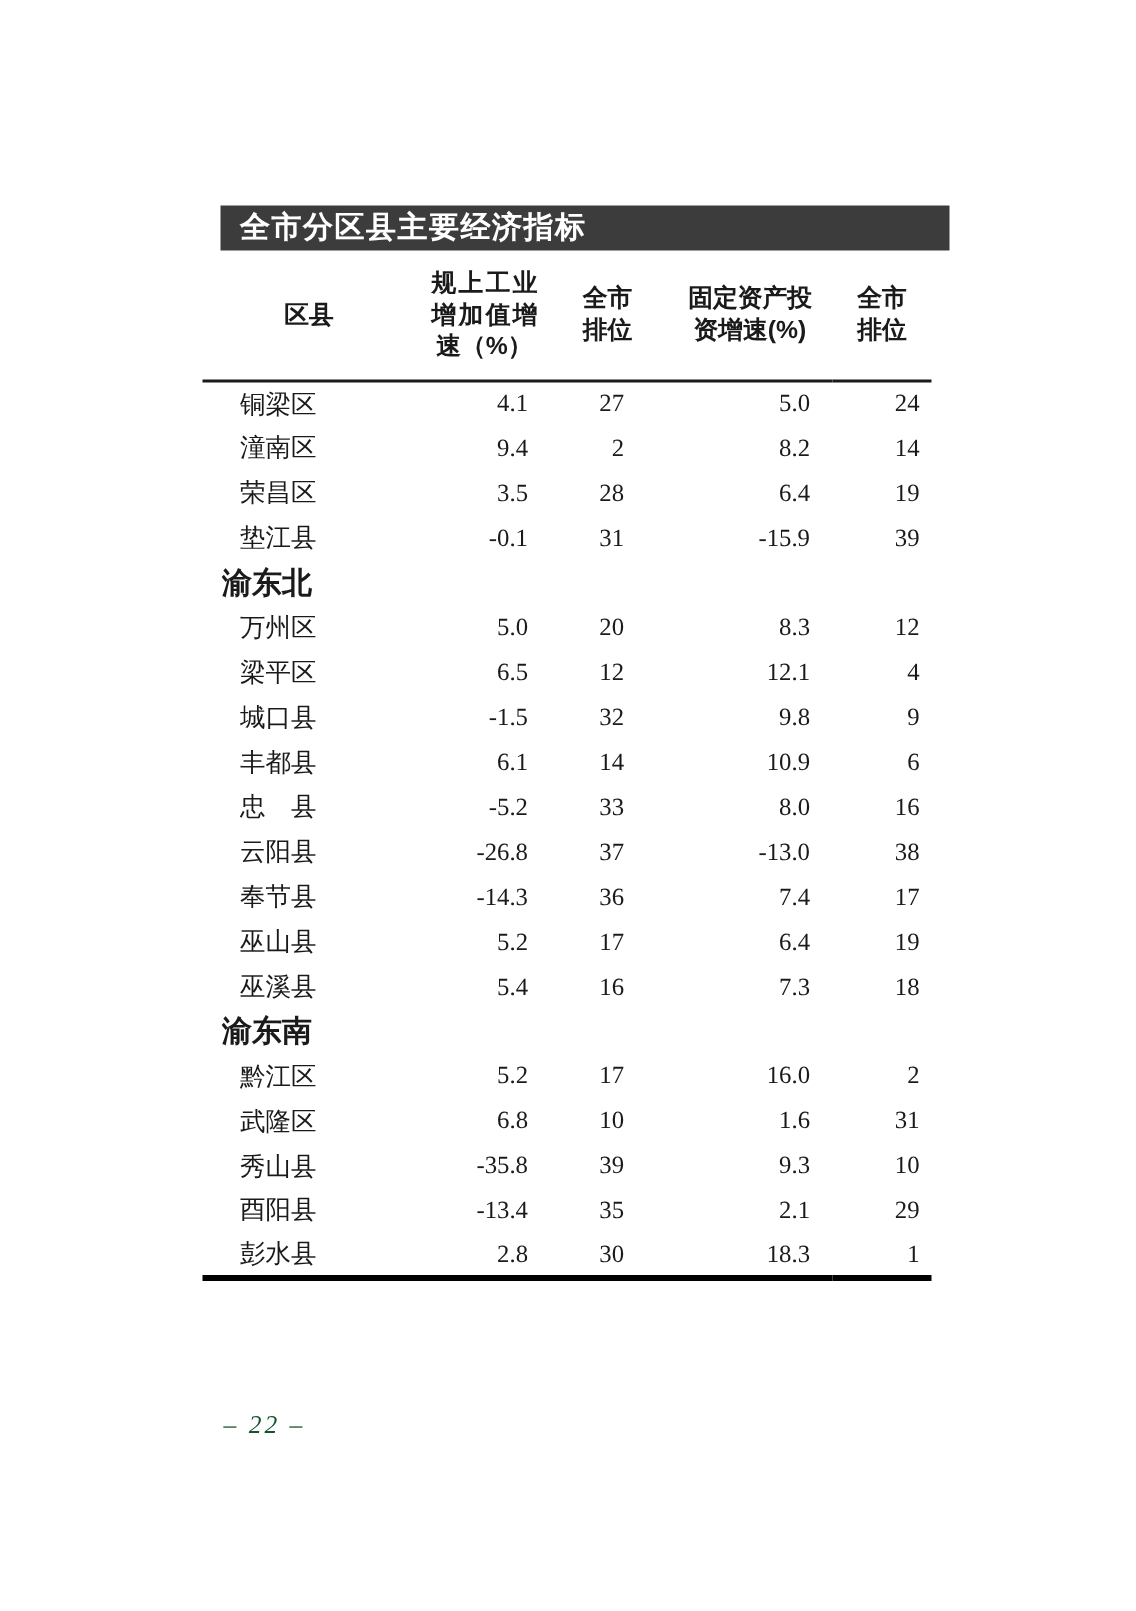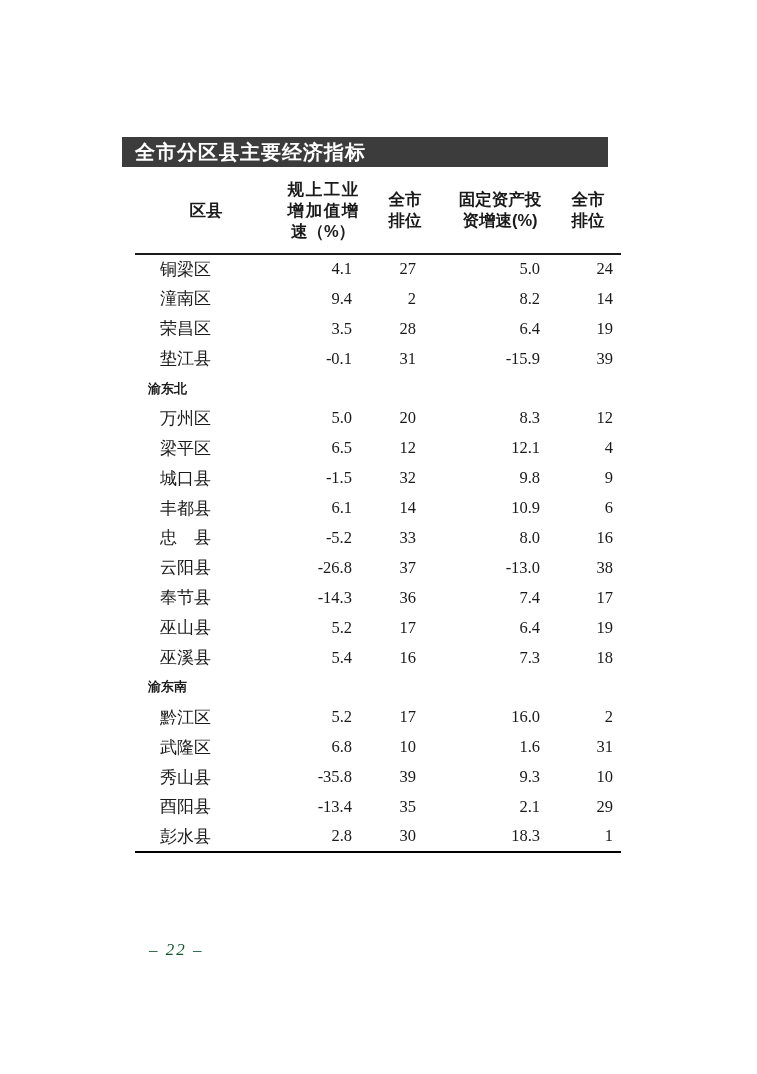--- a/index.html
+++ b/index.html
@@ -11,21 +11,21 @@
     position: relative;
     width: 757px;
     height: 1074px;
     background: #ffffff;
     overflow: hidden;
     font-family: "Liberation Serif", "DejaVu Serif", serif;
     color: #1a1a1a;
   }
   .banner {
     position: absolute;
-    left: 122px;
+    left: 147px;
     top: 137px;
     width: 486px;
     height: 30px;
     background: #3c3c3c;
     color: #ffffff;
     font-family: "Liberation Sans", "DejaVu Sans", sans-serif;
     font-weight: 700;
     font-size: 20px;
     line-height: 30px;
     padding-left: 13px;
@@ -51,39 +51,39 @@
     font-size: 16.5px;
     line-height: 21px;
     white-space: pre-line;
     text-align: center;
     padding: 0;
     color: #1a1a1a;
   }
   thead th.h-district   { padding-left: 27px; margin-top: 32px; }
   thead th.h-industrial { padding-left: 26px; word-spacing: -3px; }
   thead th.h-investment { padding-left: 5px; }
-  tbody { border-bottom: 2px solid #000000; }
+  tbody { border-bottom: 4px solid #000000; }
   tbody tr { height: 29.9px; }
   tbody td {
     font-size: 17px;
     vertical-align: middle;
     padding: 0;
     color: #1a1a1a;
   }
   td.c-name { text-align: left; padding-left: 25px; }
   td.c-num  { text-align: right; font-size: 16.5px; }
   td.c-num.c1 { padding-right: 18px; }
   td.c-num.c2 { padding-right: 24px; }
   td.c-num.c3 { padding-right: 15px; }
   td.c-num.c4 { padding-right: 8px; }
   td.section-cell {
     text-align: left;
     padding-left: 13px;
     font-weight: 700;
-    font-size: 13px;
+    font-size: 20px;
   }
   .page-number {
     position: absolute;
     left: 149px;
     top: 940px;
     font-size: 17px;
     letter-spacing: 2px;
     color: #14532d;
     font-style: italic;
   }

